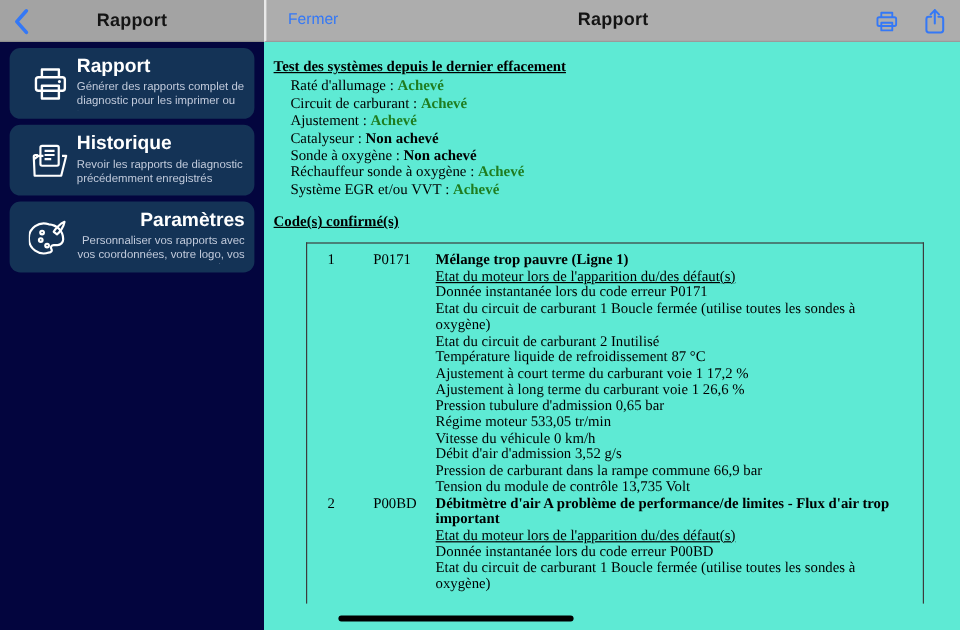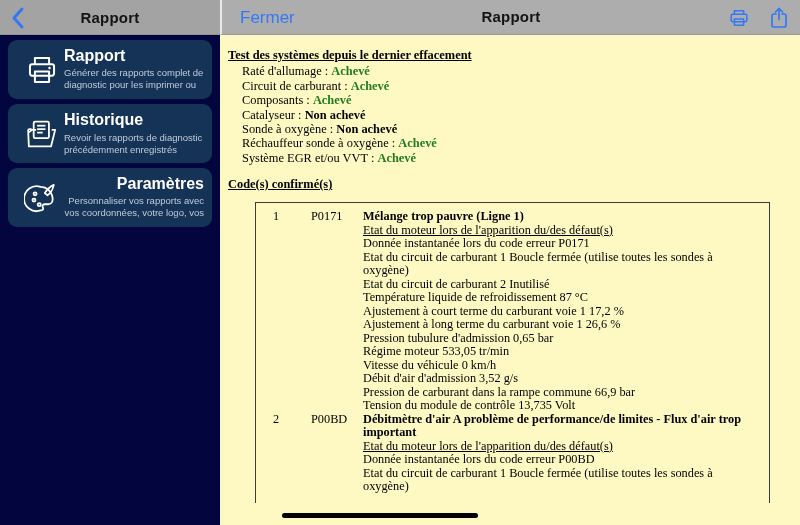--- a/index.html
+++ b/index.html
@@ -28,27 +28,27 @@
   .side-card .txt{overflow:hidden;}
   .side-card .t{font-size:16px;font-weight:bold;color:#ffffff;line-height:1.15;margin-bottom:2px;}
   .side-card .d{font-size:9.5px;color:#c2cbdc;line-height:1.25;max-height:25px;overflow:hidden;}
   
   .right-panel{position:absolute;left:220px;top:0;width:580px;height:525px;background:#ffffff;}
   .topbar-right{
     position:absolute;left:0;top:0;width:580px;height:35px;background:#adadad;
     border-bottom:1px solid #9a9a9a;border-left:2px solid #e9e9e9;box-sizing:border-box;
   }
   .close-btn{
-    position:absolute;left:18px;top:8px;font-size:17px;color:#3478f6;cursor:pointer;
+    position:absolute;left:18px;top:8px;font-size:13px;color:#3478f6;cursor:pointer;
   }
   .tb-icons{position:absolute;right:8px;top:5px;display:flex;gap:14px;align-items:center;}
   .tb-icon{width:26px;height:26px;display:flex;align-items:center;justify-content:center;cursor:pointer;}
   
   .content{
-    position:absolute;left:0;top:35px;width:580px;height:490px;background:#fef9c3;
+    position:absolute;left:0;top:35px;width:580px;height:490px;background:#5eead4;
     font-family:"Liberation Serif","DejaVu Serif",serif;font-size:12.4px;color:#000;
   }
   .systems-block{position:absolute;left:8px;top:13px;line-height:14.4px;}
   .rpt-h{font-weight:bold;text-decoration:underline;margin-bottom:2px;}
   .sys-list{padding-left:14px;}
   .status{font-weight:bold;}
   .status.ok{color:#1f7c1f;}
   .status.nok{color:#000;}
   .codes-title{position:absolute;left:8px;top:142px;font-weight:bold;text-decoration:underline;}
   .codes-table{
@@ -157,21 +157,21 @@
       </div>
     </div>
   </div>
 
   <div class="content">
     <div class="systems-block">
       <div class="rpt-h">Test des systèmes depuis le dernier effacement</div>
       <div class="sys-list">
           <div class="sys-row"><span>Raté d'allumage : </span><span class="status ok">Achevé</span></div>
           <div class="sys-row"><span>Circuit de carburant : </span><span class="status ok">Achevé</span></div>
-          <div class="sys-row"><span>Composants : </span><span class="status ok">Achevé</span></div>
+          <div class="sys-row"><span>Ajustement : </span><span class="status ok">Achevé</span></div>
           <div class="sys-row"><span>Catalyseur : </span><span class="status nok">Non achevé</span></div>
           <div class="sys-row"><span>Sonde à oxygène : </span><span class="status nok">Non achevé</span></div>
           <div class="sys-row"><span>Réchauffeur sonde à oxygène : </span><span class="status ok">Achevé</span></div>
           <div class="sys-row"><span>Système EGR et/ou VVT : </span><span class="status ok">Achevé</span></div>
         </div>
     </div>
 
     <div class="codes-title">Code(s) confirmé(s)</div>
 
     <div class="codes-table">

